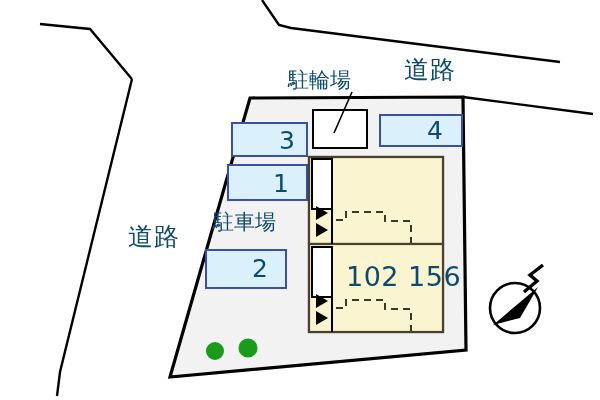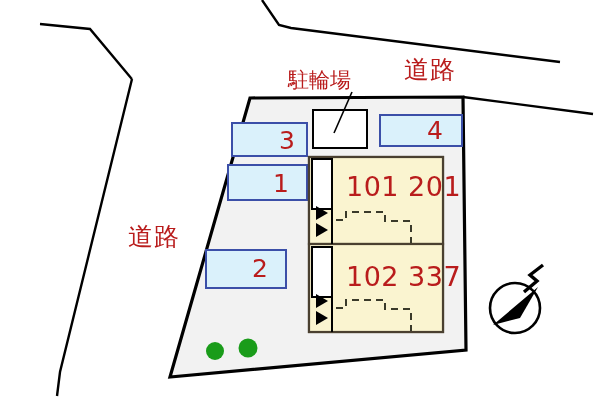--- a/index.html
+++ b/index.html
@@ -18,21 +18,21 @@
   #plan-svg {
     position: absolute;
     left: 0;
     top: 0;
     width: 600px;
     height: 400px;
   }
   .label {
     position: absolute;
     font-family: "DejaVu Sans", "Liberation Sans", sans-serif;
-    color: #b91c1c;
+    color: #0c4a6e;
     white-space: nowrap;
     line-height: 1;
   }
   .road-label {
     font-size: 25px;
     font-weight: 500;
     letter-spacing: 1px;
   }
   .area-label {
     font-size: 21px;
@@ -118,26 +118,26 @@
     </g>
 
   </svg>
 
   <div class="label road-label" style="left:404px; top:57px;">道路</div>
 
   <div class="label road-label" style="left:128px; top:224px;">道路</div>
 
   <div class="label area-label" style="left:288px; top:70px;">駐輪場</div>
 
+  <div class="label area-label" style="left:213px; top:212px;">駐車場</div>
 
   <div class="label stall-num" style="left:279px; top:128px;">3</div>
 
   <div class="label stall-num" style="left:273px; top:171px;">1</div>
 
   <div class="label stall-num" style="left:252px; top:256px;">2</div>
 
   <div class="label stall-num" style="left:427px; top:118px;">4</div>
 
-  <div class="label unit-num" style="left:346px; top:173px;">101 201</div>
 
-  <div class="label unit-num" style="left:346px; top:263px;">102 337</div>
+  <div class="label unit-num" style="left:346px; top:263px;">102 156</div>
 
 </div>
 
 </body></html>

